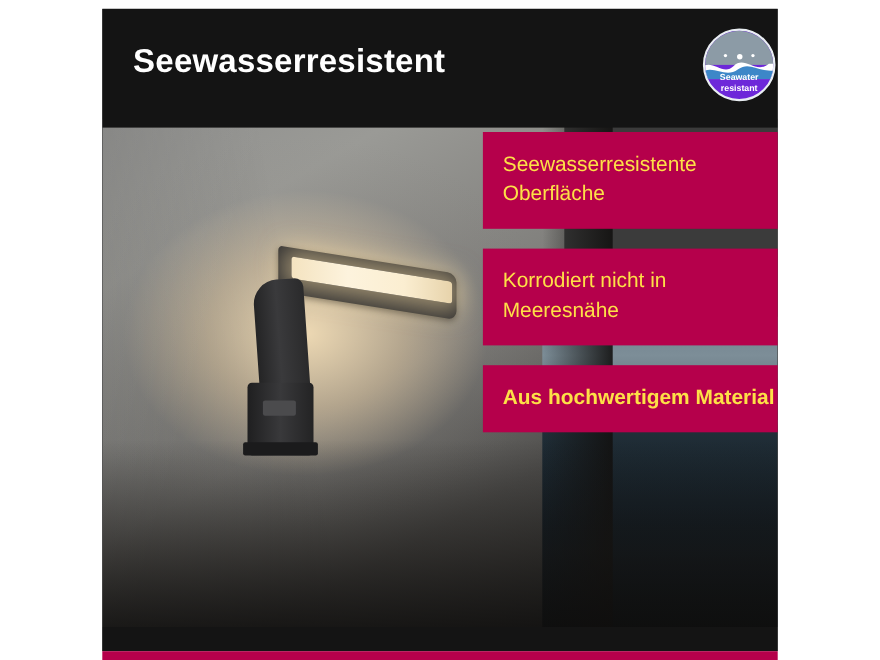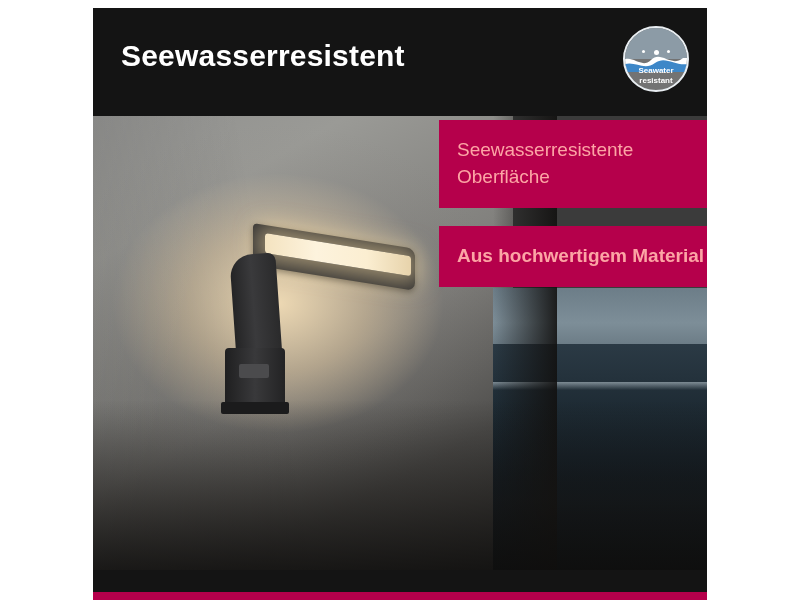--- a/index.html
+++ b/index.html
@@ -46,26 +46,26 @@
     top: 31px;
     font-size: 30px;
     font-weight: bold;
     color: #ffffff;
     letter-spacing: 0.2px;
     white-space: nowrap;
   }
   
   .badge {
     position: absolute;
-    right: 18px;
+    right: 2px;
     top: 18px;
     width: 66px;
     height: 66px;
     border-radius: 50%;
-    background: #737373;
+    background: #6d28d9;
     border: 2px solid #e9eef2;
     box-sizing: border-box;
     overflow: hidden;
     z-index: 7;
   }
   .badge-top {
     position: absolute;
     left: 0; top: 0;
     width: 100%;
     height: 50%;
@@ -246,21 +246,21 @@
   .callouts {
     position: absolute;
     right: 0;
     top: 112px;
     width: 268px;
     z-index: 5;
   }
   .callout {
     position: relative;
     background: #b5004b;
-    color: #fca5a5;
+    color: #fde047;
     padding: 16px 18px 18px 18px;
     box-sizing: border-box;
     font-size: 19px;
     line-height: 27px;
     margin-bottom: 18px;
     width: 288px;
   }
   .callout:last-child { margin-bottom: 0; font-weight: bold; }
   
   .bottom-black {
@@ -306,20 +306,21 @@
         </div>
         <div class="lamp-arm"></div>
         <div class="lamp-base"></div>
         <div class="lamp-sensor"></div>
         <div class="lamp-base-plate"></div>
       </div>
     </div>
 
     <div class="callouts">
       <div class="callout">Seewasserresistente Oberfläche</div>
+      <div class="callout">Korrodiert nicht in Meeresnähe</div>
       <div class="callout">Aus hochwertigem Material</div>
     </div>
 
     <div class="header">
       <div class="header-title">Seewasserresistent</div>
     </div>
 
     <div class="badge">
       <div class="badge-top"></div>
       <div class="badge-dots">

